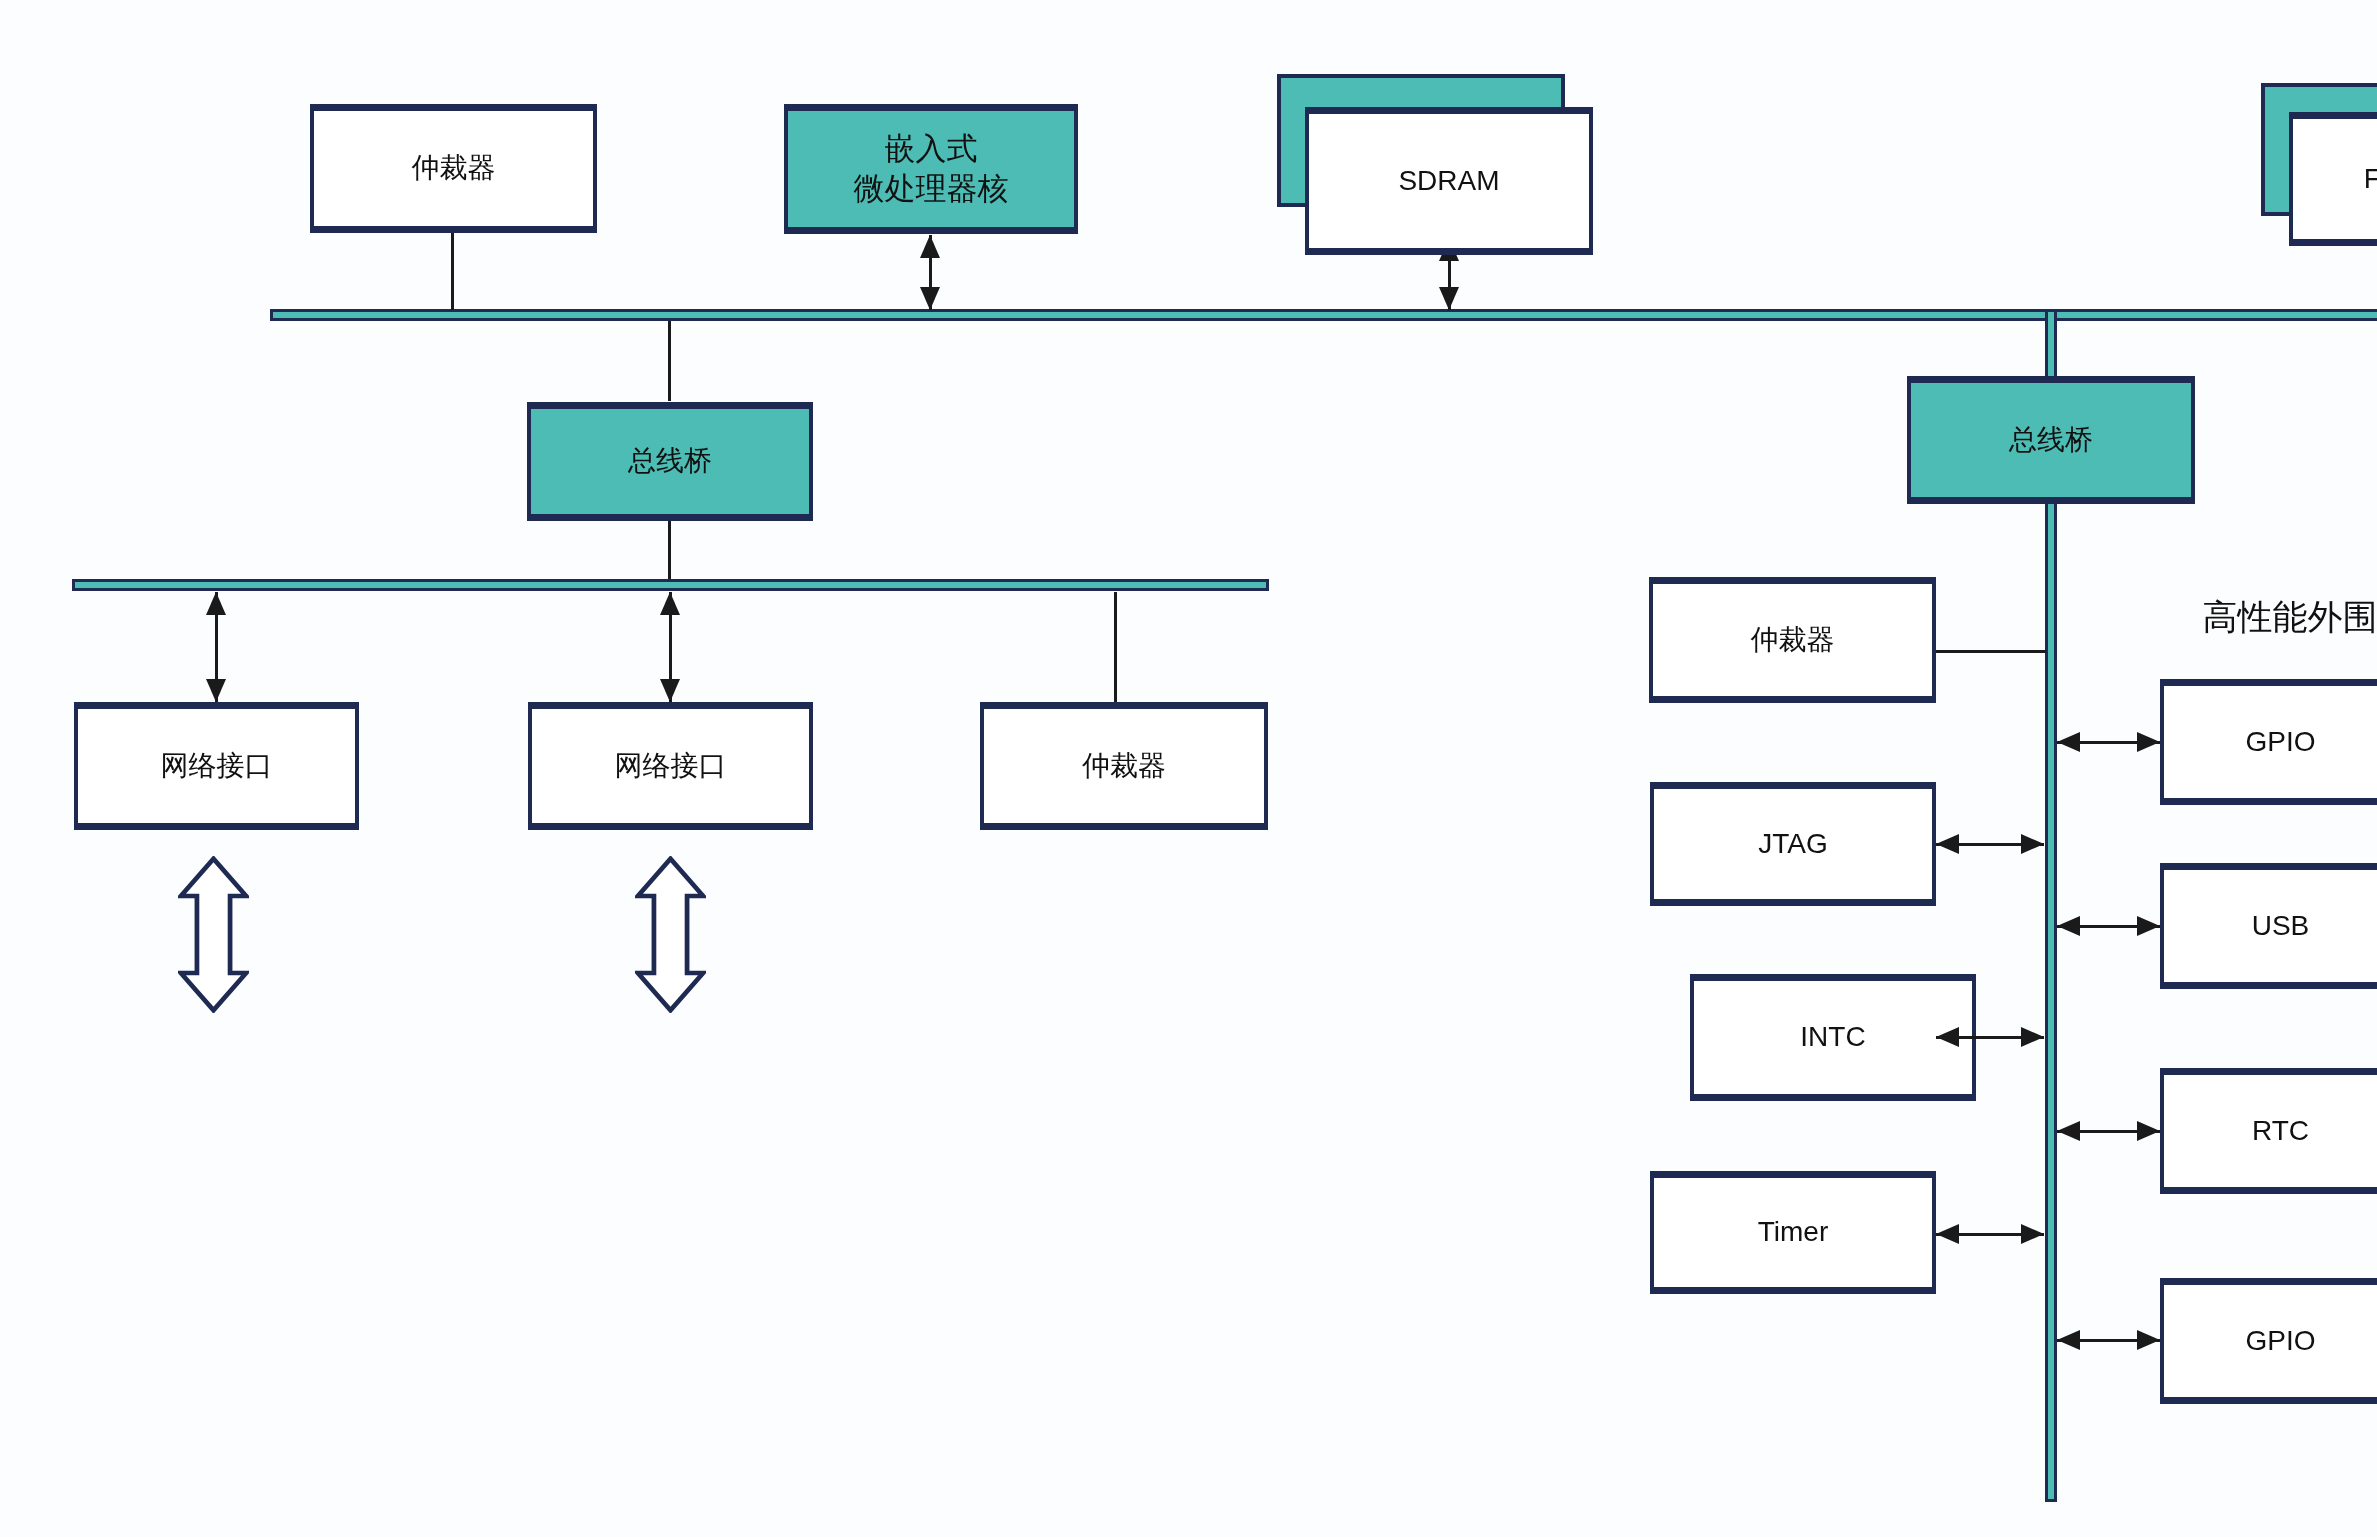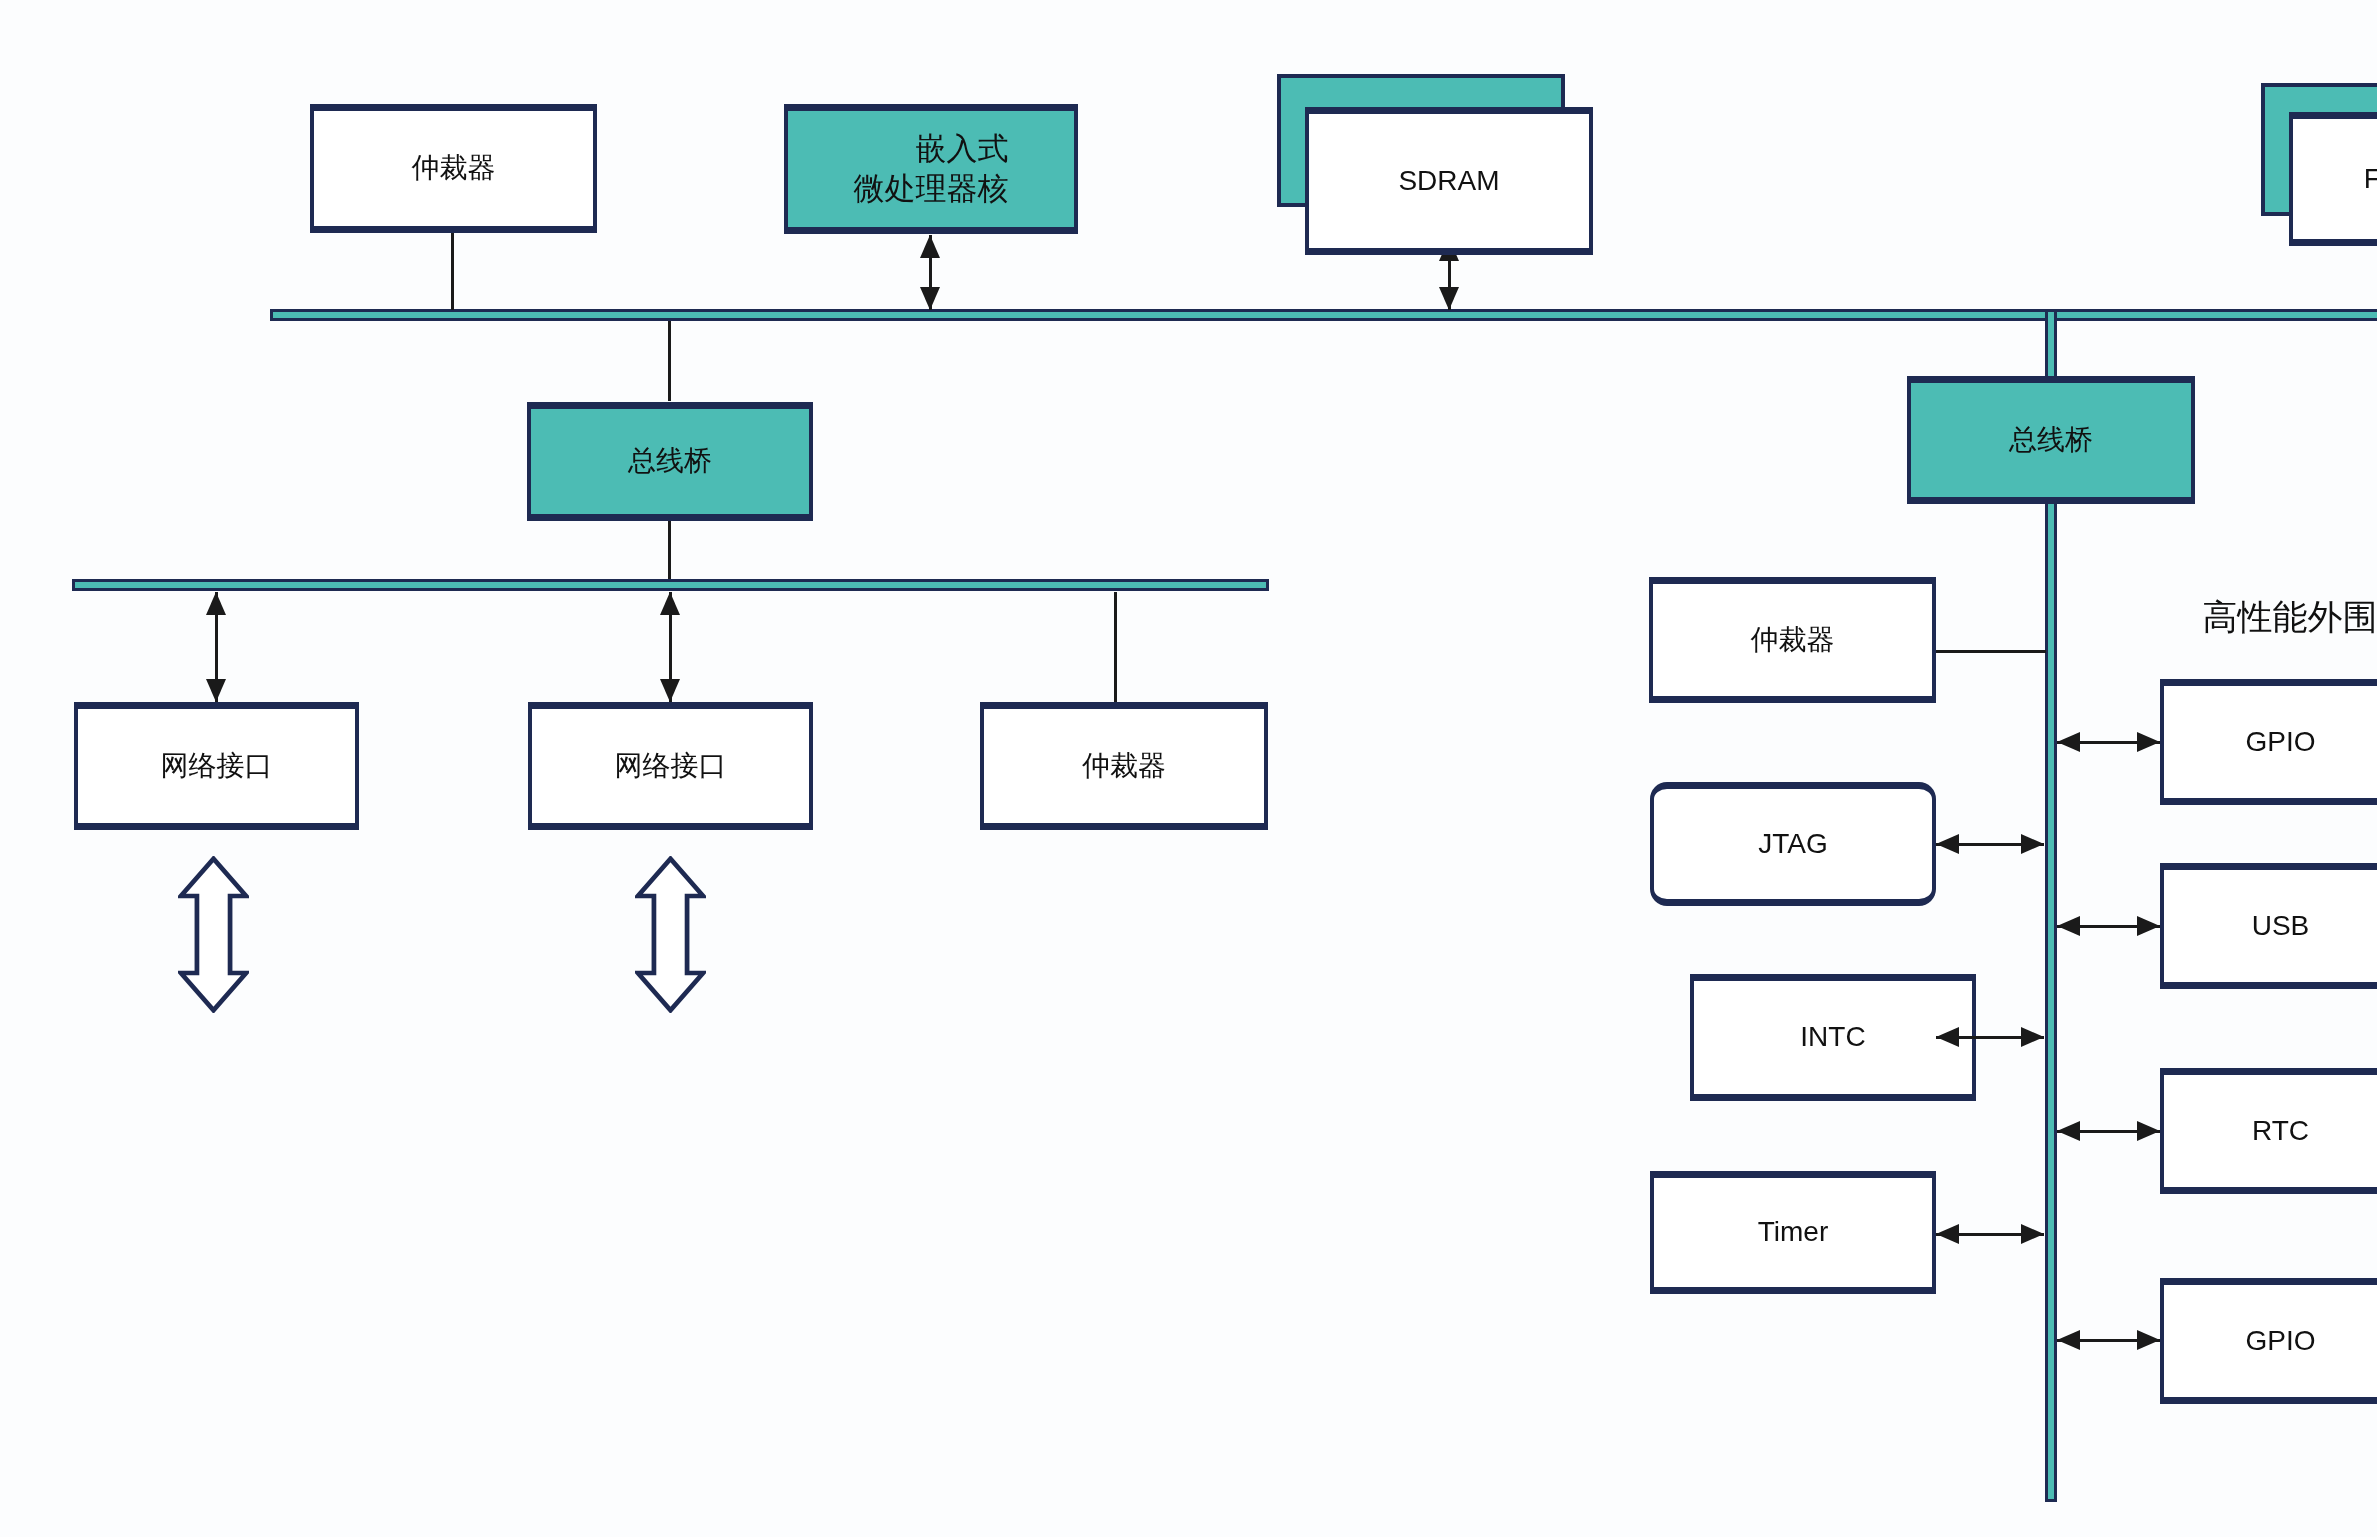--- a/index.html
+++ b/index.html
@@ -14,21 +14,21 @@
     position:relative;width:2688px;height:1538px;background:var(--bg);
     overflow:hidden;font-family:"Liberation Sans",sans-serif;color:var(--ink);
   }
   
   .box{
     position:absolute;background:#ffffff;border:4.3px solid var(--navy);
     border-top-width:7.1px;border-bottom-width:7.1px;box-sizing:border-box;
     display:flex;align-items:center;justify-content:center;text-align:center;
     font-size:28px;line-height:1.3;color:var(--ink);
   }
-  .box.teal{background:var(--teal);text-align:right;}
+  .box.teal{background:var(--teal);}
   .back{
     position:absolute;background:var(--teal);border:4.3px solid var(--navy);box-sizing:border-box;
   }
   .prelines{white-space:pre-line;}
   
   .bus-h{
     position:absolute;height:12.4px;background:var(--teal);
     border:3.8px solid var(--navy);box-sizing:border-box;
   }
   .bus-v{
@@ -145,21 +145,21 @@
   <div class="ah" style="left:2057px;top:1121px;width:103px;"></div>
   <div class="box" style="left:2160px;top:1068px;width:241px;height:126px;">
     <span>RTC</span>
   </div>
 
   <div class="ah" style="left:2057px;top:1330px;width:103px;"></div>
   <div class="box" style="left:2160px;top:1278px;width:241px;height:126px;">
     <span>GPIO</span>
   </div>
 
-  <div class="box" style="left:1650px;top:782px;width:286px;height:124px;border-radius:17px;">
+  <div class="box" style="left:1650px;top:782px;width:286px;height:124px;">
     <span>JTAG</span>
   </div>
   <div class="ah" style="left:1936px;top:834px;width:108px;"></div>
 
   <div class="box" style="left:1650px;top:974px;width:286px;height:127px;margin-left:40px;">
     <span>INTC</span>
   </div>
   <div class="ah" style="left:1936px;top:1027px;width:108px;"></div>
 
   <div class="box" style="left:1650px;top:1171px;width:286px;height:123px;align-items:center;">

